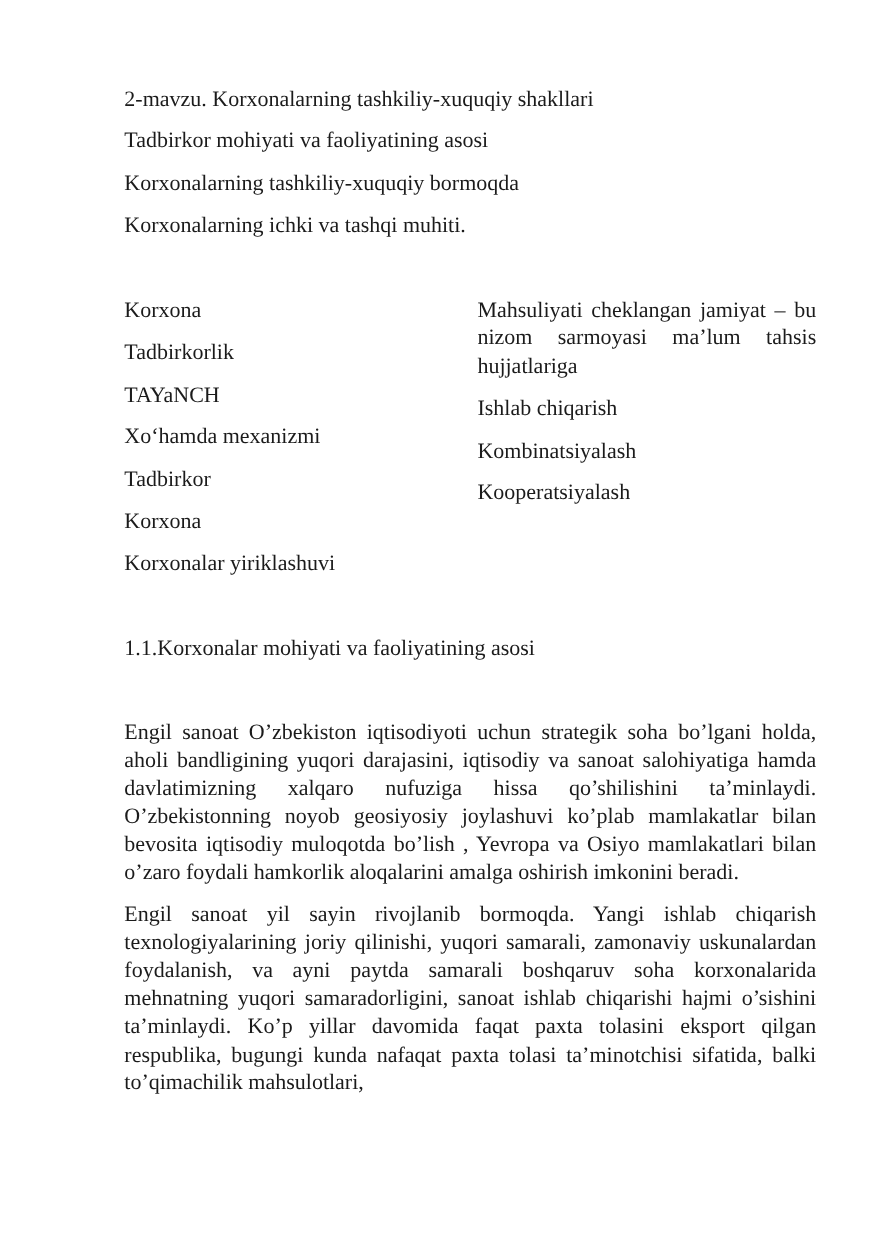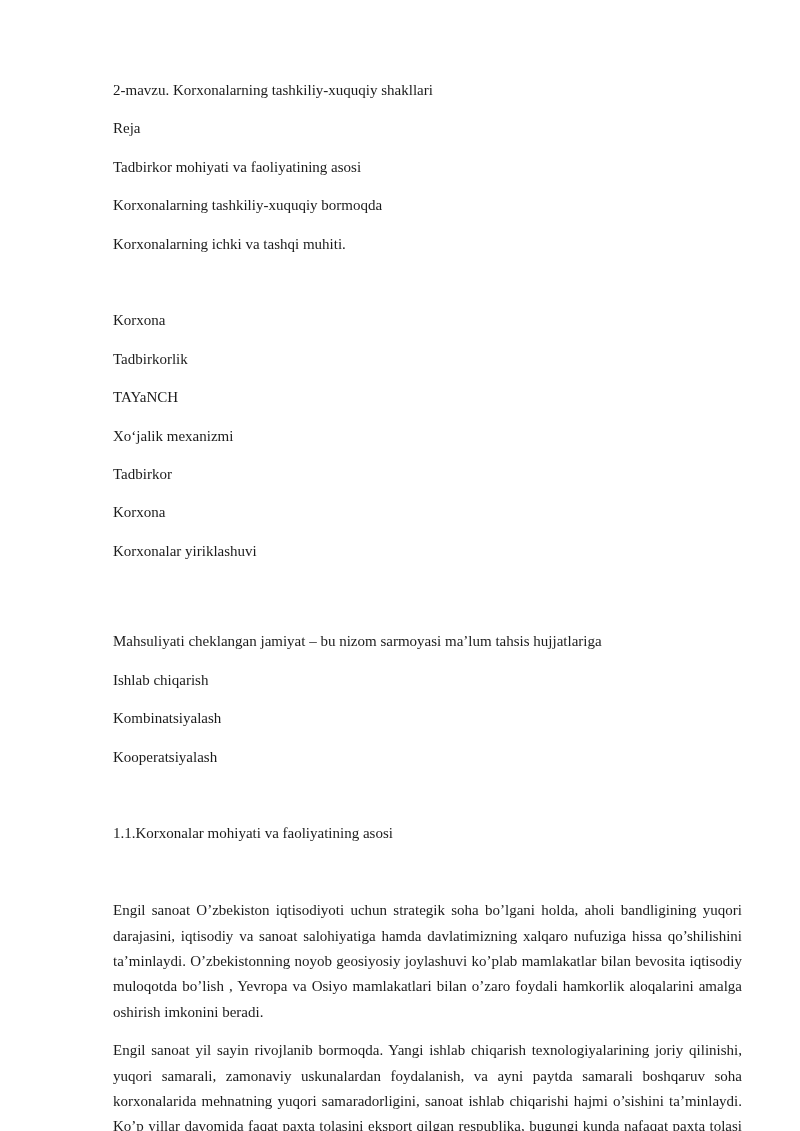--- a/index.html
+++ b/index.html
@@ -14,31 +14,31 @@
     box-sizing: border-box;
     width: 800px;
     height: 1131px;
     padding: 78px 58px 0 113px;
     font-family: "Liberation Serif", "DejaVu Serif", serif;
     color: #1b1b1b;
     background: #ffffff;
   }
   .par {
     margin: 0 0 13px 0;
-    font-size: 15px;
+    font-size: 20px;
     line-height: 25.4px;
     font-weight: 400;
   }
   .spacer {
     height: 25.4px;
     margin: 0 0 13px 0;
   }
   .columns {
     display: flex;
-    flex-direction: column;
+    flex-direction: row;
     align-items: flex-start;
   }
   .col-left {
     width: 321px;
     flex: 0 0 321px;
   }
   .col-right {
     flex: 1 1 auto;
     min-width: 0;
   }
@@ -46,35 +46,34 @@
     text-align: justify;
   }
 </style>
 </head>
 <body>
 
 <div class="page">
 
   <p class="par">2-mavzu. Korxonalarning tashkiliy-xuquqiy shakllari</p>
 
-  <p class="par">Reja</p>
 
   <p class="par">Tadbirkor mohiyati va faoliyatining asosi</p>
   <p class="par">Korxonalarning tashkiliy-xuquqiy bormoqda</p>
   <p class="par">Korxonalarning ichki va tashqi muhiti.</p>
 
   <div class="spacer"></div>
 
 
   <div class="columns">
     <div class="col-left">
       <p class="par">Korxona</p>
       <p class="par">Tadbirkorlik</p>
       <p class="par">TAYaNCH</p>
-      <p class="par">Xo‘jalik mexanizmi</p>
+      <p class="par">Xo‘hamda mexanizmi</p>
       <p class="par">Tadbirkor</p>
       <p class="par">Korxona</p>
       <p class="par">Korxonalar yiriklashuvi</p>
     </div>
     <div class="col-right">
       <p class="par justify">Mahsuliyati cheklangan jamiyat – bu nizom sarmoyasi ma’lum tahsis hujjatlariga</p>
       <p class="par">Ishlab chiqarish</p>
       <p class="par">Kombinatsiyalash</p>
       <p class="par">Kooperatsiyalash</p>
     </div>

